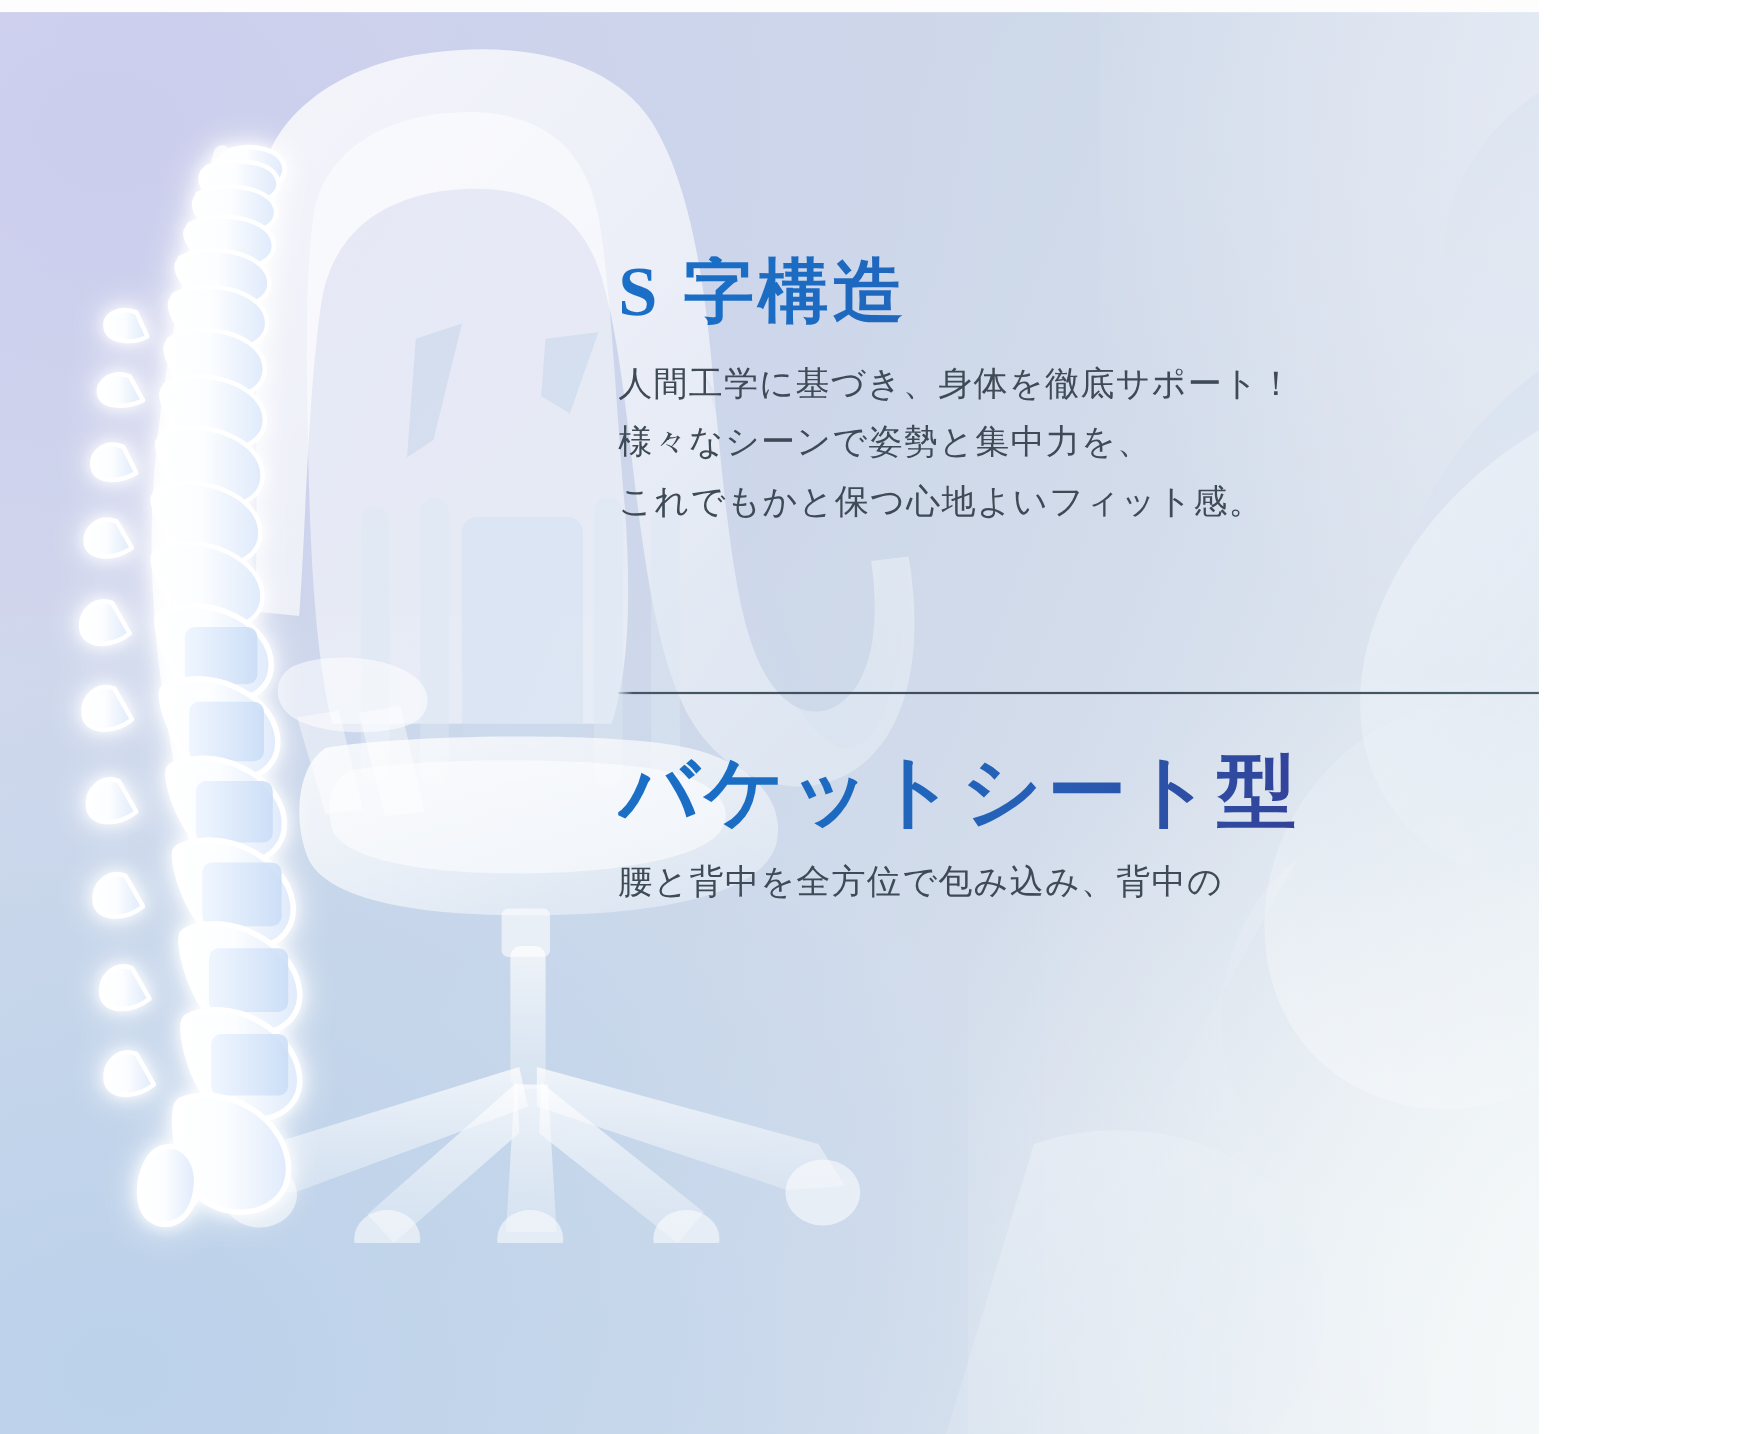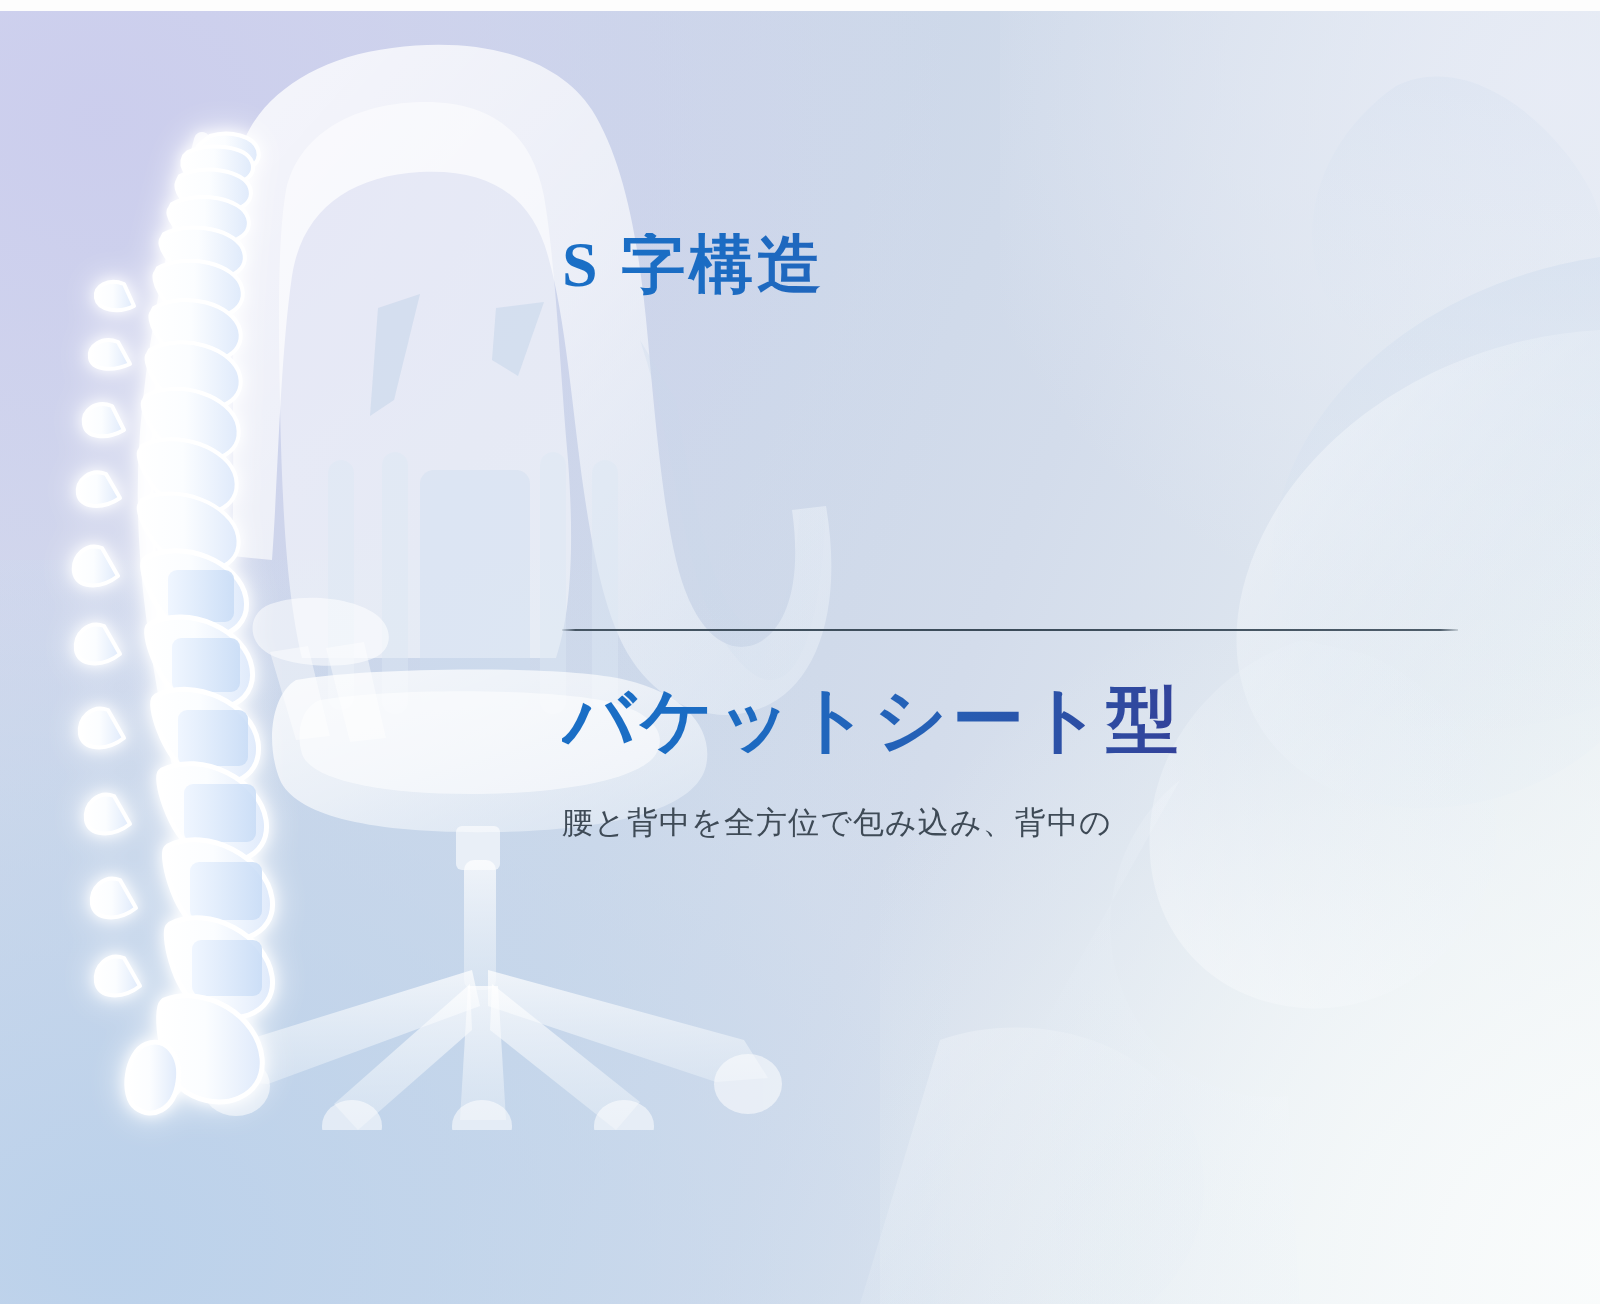--- a/index.html
+++ b/index.html
@@ -9,21 +9,21 @@
     width:1600px;
     height:1304px;
     overflow:hidden;
     background:#ffffff;
     font-family:"Liberation Sans", "DejaVu Sans", sans-serif;
   }
 
   
   #page {
     position:relative;
-    width:1600px;
+    width:1399px;
     height:1304px;
     overflow:hidden;
     background:#ffffff;
   }
 
   
   .top-white-strip {
     position:absolute;
     left:0; top:0;
     width:1600px; height:11px;
@@ -159,21 +159,21 @@
 
   .feature-body {
     margin-top:26px;
     font-family:"DejaVu Sans", "Liberation Sans", sans-serif;
     font-size:31px;
     line-height:1.72;
     letter-spacing:0.035em;
     color:#3e4a56;
     font-weight:400;
   }
-  #body-2 { margin-top:40px; }
+  #body-2 { margin-top:20px; }
   .feature-body p { margin:0; white-space:nowrap; }
 
   
   .divider {
     position:absolute;
     left:562px; top:629px;
     width:896px; height:2px;
     background:linear-gradient(90deg,
       rgba(70,86,100,0.15) 0%,
       rgba(62,78,92,0.95) 1.5%,
@@ -375,20 +375,25 @@
       <path d="M54,676 C38,670 24,684 26,700 C28,716 52,718 70,704 Z"></path>
       <path d="M60,760 C44,754 30,768 32,784 C34,800 58,802 76,788 Z"></path>
       <path d="M64,838 C48,832 34,846 36,862 C38,878 62,880 80,866 Z"></path>
     </g>
   </svg>
 
   <div class="content">
 
     <section class="feature-block" id="feature-1">
       <h2 class="feature-heading" id="heading-1">S 字構造</h2>
+      <div class="feature-body" id="body-1">
+        <p>人間工学に基づき、身体を徹底サポート！</p>
+        <p>様々なシーンで姿勢と集中力を、</p>
+        <p>これでもかと保つ心地よいフィット感。</p>
+      </div>
     </section>
 
     <section class="feature-block" id="feature-2">
       <h2 class="feature-heading" id="heading-2">バケットシート型</h2>
       <div class="feature-body" id="body-2">
         <p>腰と背中を全方位で包み込み、背中の</p>
       </div>
     </section>
 
   </div>

